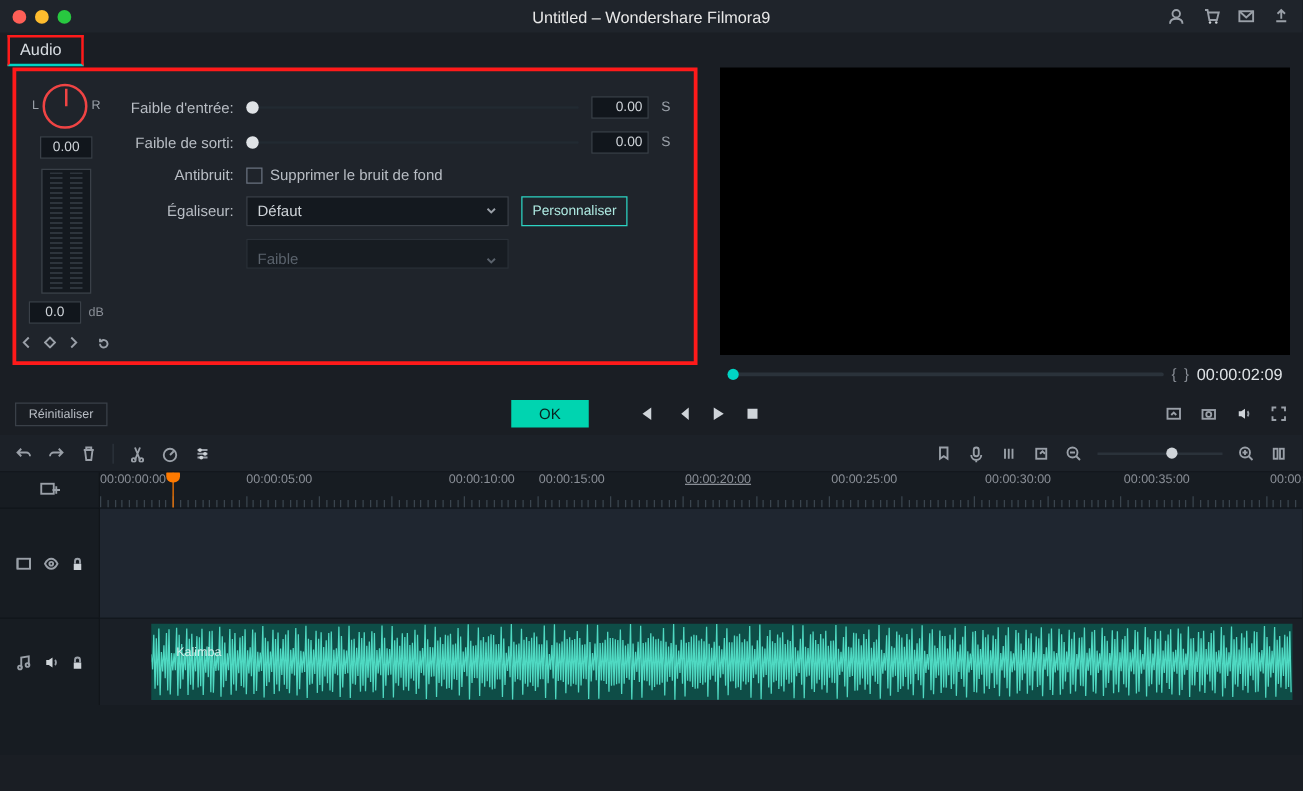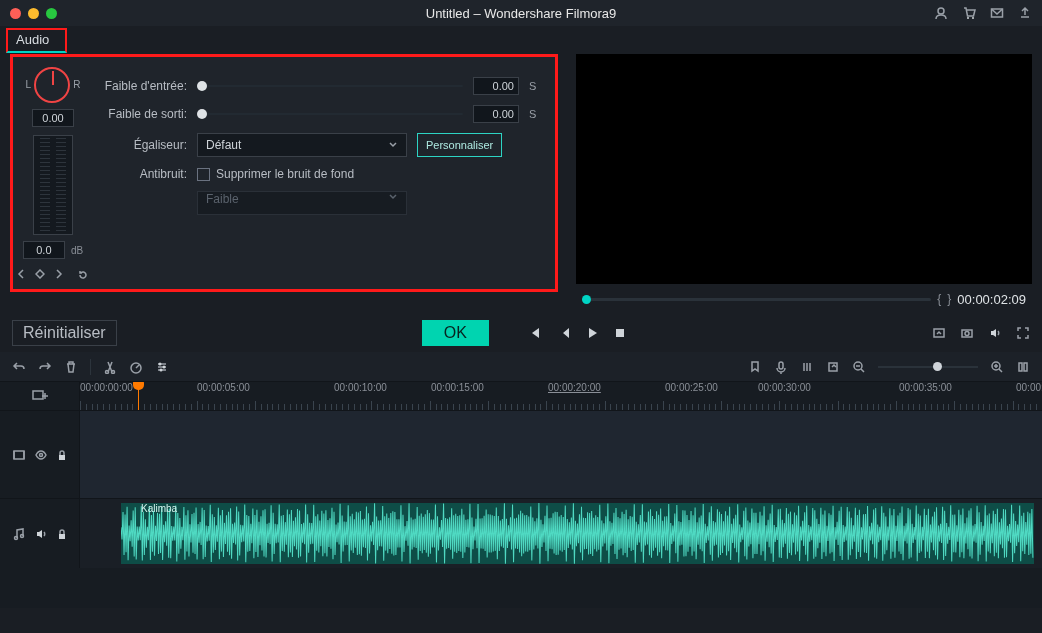--- a/index.html
+++ b/index.html
@@ -40,37 +40,37 @@
 .controls-col { flex: 1; display: flex; flex-direction: column; gap: 10px; padding: 12px 10px 0 4px; }
 .crow { display: flex; align-items: center; gap: 10px; }
 .clabel { width: 98px; text-align: right; color: #b8bdc4; font-size: 12px; }
 .slider { flex: 1; height: 2px; background: #222a32; position: relative; border-radius: 2px; }
 .slider .knob { width: 10px; height: 10px; border-radius: 50%; background: #dfe3e6; position: absolute; top: -4px; }
 .numbox { width: 46px; background: #11161c; border: 1px solid #3a4048; padding: 2px 4px; color: #cfd4d9; text-align: right; font-size: 11px; }
 .sunit { width: 8px; color: #9aa0a8; font-size: 11px; }
 .select { flex: 1; max-width: 210px; height: 24px; background: #14191f; border: 1px solid #3a4048; display: flex; align-items: center; padding: 0 8px; justify-content: space-between; color: #cfd4d9; }
 .customize-btn { height: 24px; border: 1px solid #2dd4c4; color: #aee9e1; background: transparent; padding: 0 8px; font-size: 11px; cursor: pointer; }
 .checkbox { width: 13px; height: 13px; border: 1px solid #6a7280; display: inline-block; margin-right: 6px; }
-.disabled-select { flex: 1; max-width: 210px; height: 24px; background: #171c22; border: 1px solid #2a3038; display: flex; align-items: flex-start; padding: 0 8px; justify-content: space-between; color: #5a626c; }
+.disabled-select { flex: 1; max-width: 210px; height: 24px; background: #171c22; border: 1px solid #2a3038; display: flex; align-items: flex-end; padding: 0 8px; justify-content: space-between; color: #5a626c; }
 
 .panel-row2 { display: flex; }
 
 
 .preview-panel { flex: 1; display: flex; flex-direction: column; }
 .preview-video { background: #000; flex: 1; min-height: 230px; }
 .preview-ctrl { height: 30px; display: flex; align-items: center; gap: 6px; padding: 0 6px; }
 .scrubber { flex: 1; height: 3px; background: #2a323a; position: relative; border-radius: 2px; }
 .scrubber .dot { position: absolute; width: 9px; height: 9px; background: #00d4c4; border-radius: 50%; top: -3px; left: 0; }
 .braces { color: #8a8f97; font-size: 12px; }
 .timecode { color: #dfe3e6; font-size: 13px; font-variant-numeric: tabular-nums; }
 
 
 .belowrow { display: flex; align-items: center; padding: 6px 12px; gap: 10px; }
-.reset-btn { border: 1px solid #3a4048; background: transparent; color: #b8bdc4; padding: 3px 10px; font-size: 16px; cursor: pointer; }
-.ok-btn { background: #00d4b0; color: #072420; padding: 4px 22px; border: none; font-size: 16px; cursor: pointer; margin-left: auto; margin-right: 26px; }
+.reset-btn { border: 1px solid #3a4048; background: transparent; color: #b8bdc4; padding: 3px 10px; font-size: 10px; cursor: pointer; }
+.ok-btn { background: #00d4b0; color: #072420; padding: 4px 22px; border: none; font-size: 12px; cursor: pointer; margin-left: auto; margin-right: 26px; }
 .transport { display: flex; gap: 14px; margin-left: 4px; }
 .transport svg { cursor: pointer; }
 .preview-right-icons { margin-left: auto; display: flex; gap: 14px; align-items: center; color: #9aa0a8; }
 
 
 .tl-toolbar { height: 30px; display: flex; align-items: center; padding: 0 12px; gap: 12px; border-bottom: 1px solid #11151a; background: #1c2128; }
 .tl-toolbar .grp { display: flex; gap: 12px; }
 .tl-toolbar svg { cursor: pointer; }
 .divider { width: 1px; height: 16px; background: #2c343c; }
 .tl-right { margin-left: auto; display: flex; gap: 12px; align-items: center; }
@@ -90,21 +90,21 @@
 .playhead { position: absolute; left: 58px; top: 0; bottom: -280px; width: 1px; background: #ff7a00; z-index: 5; }
 .playhead::before { content: ""; position: absolute; top: -1px; left: -5px; width: 11px; height: 9px; background: #ff7a00; border-radius: 2px 2px 5px 5px; }
 
 .track { display: flex; height: 70px; border-top: 1px solid #11151a; }
 .track .head { width: 80px; border-right: 1px solid #11151a; display: flex; gap: 8px; align-items: center; justify-content: center; color: #8a8f97; }
 .track .lane { flex: 1; background: #1a1f26; position: relative; }
 .track.empty { height: 88px; }
 .track.empty .lane { background: #1f2630; }
 
 .audio-clip { position: absolute; left: 41px; right: 8px; top: 4px; bottom: 4px; background: #0e4d47; overflow: hidden; }
-.clip-label { position: absolute; top: 0; left: 4px; color: #d3f1ec; font-size: 10px; z-index: 2; padding-left: 16px; }
+.clip-label { position: absolute; top: 18px; left: 4px; color: #d3f1ec; font-size: 10px; z-index: 2; padding-left: 16px; }
 .waveform { position: absolute; inset: 0; }
 
 .below-tracks { height: 40px; background: #171c22; }
 
 svg { display: block; }
 .ico { fill: none; stroke: #9aa0a8; stroke-width: 1.5; }
 .icof { fill: #cfd4d9; }
 </style>
 </head>
 <body>
@@ -181,37 +181,37 @@
         </div>
         <div class="crow">
           <div class="clabel">Faible de sorti:</div>
           <div class="slider">
               <div class="knob" style="left:0;"></div>
             </div>
           <input class="numbox" value="0.00" style="">
           <span class="sunit">S</span>
         </div>
         <div class="crow">
+          <div class="clabel">Antibruit:</div>
+          <label style="display:flex;align-items:center;cursor:pointer;">
+            <span class="checkbox"></span>
+            <span>Supprimer le bruit de fond</span>
+          </label>
+        </div>
+        <div class="crow">
           <div class="clabel">Égaliseur:</div>
           <div class="select">
             <span>Défaut</span>
             <svg width="10" height="10">
                 <path d="M2 3l3 3 3-3" class="ico"></path>
               </svg>
           </div>
           <button class="customize-btn">Personnaliser</button>
         </div>
         <div class="crow">
-          <div class="clabel">Antibruit:</div>
-          <label style="display:flex;align-items:center;cursor:pointer;">
-            <span class="checkbox"></span>
-            <span>Supprimer le bruit de fond</span>
-          </label>
-        </div>
-        <div class="crow">
           <div class="clabel"></div>
           <div class="disabled-select">
             <span>Faible</span>
             <svg width="10" height="10">
                 <path d="M2 3l3 3 3-3" stroke="#5a626c" fill="none" stroke-width="1.5"></path>
               </svg>
           </div>
         </div>
       </div>
     </div>
@@ -335,25 +335,25 @@
     <div class="trackhead-col">
       <svg width="16" height="14">
           <rect x="1" y="2" width="10" height="8" class="ico"></rect>
           <path d="M13 4v6M10 7h6" class="ico"></path>
         </svg>
     </div>
     <div class="ruler">
       <div class="ruler-labels" id="ruler-labels">
           <span class="ruler-label" style="left: 0px;">00:00:00:00</span>
           <span class="ruler-label" style="left: 117px;">00:00:05:00</span>
-          <span class="ruler-label" style="left: 224px; padding-left: 30px;">00:00:10:00</span>
+          <span class="ruler-label" style="left: 249px; padding-left: 30px;">00:00:10:00</span>
           <span class="ruler-label" style="left: 351px;">00:00:15:00</span>
           <span class="ruler-label" style="left: 468px; text-decoration: underline;">00:00:20:00</span>
           <span class="ruler-label" style="left: 585px;">00:00:25:00</span>
-          <span class="ruler-label" style="left: 678px;">00:00:30:00</span>
+          <span class="ruler-label" style="left: 708px;">00:00:30:00</span>
           <span class="ruler-label" style="left: 819px;">00:00:35:00</span>
           <span class="ruler-label" style="left: 936px;">00:00:40:00</span>
         </div>
       <div class="ruler-ticks" id="ruler-ticks">
           <div class="tick"></div>
           <div class="tick"></div>
           <div class="tick"></div>
           <div class="tick"></div>
           <div class="tick"></div>
           <div class="tick"></div>

